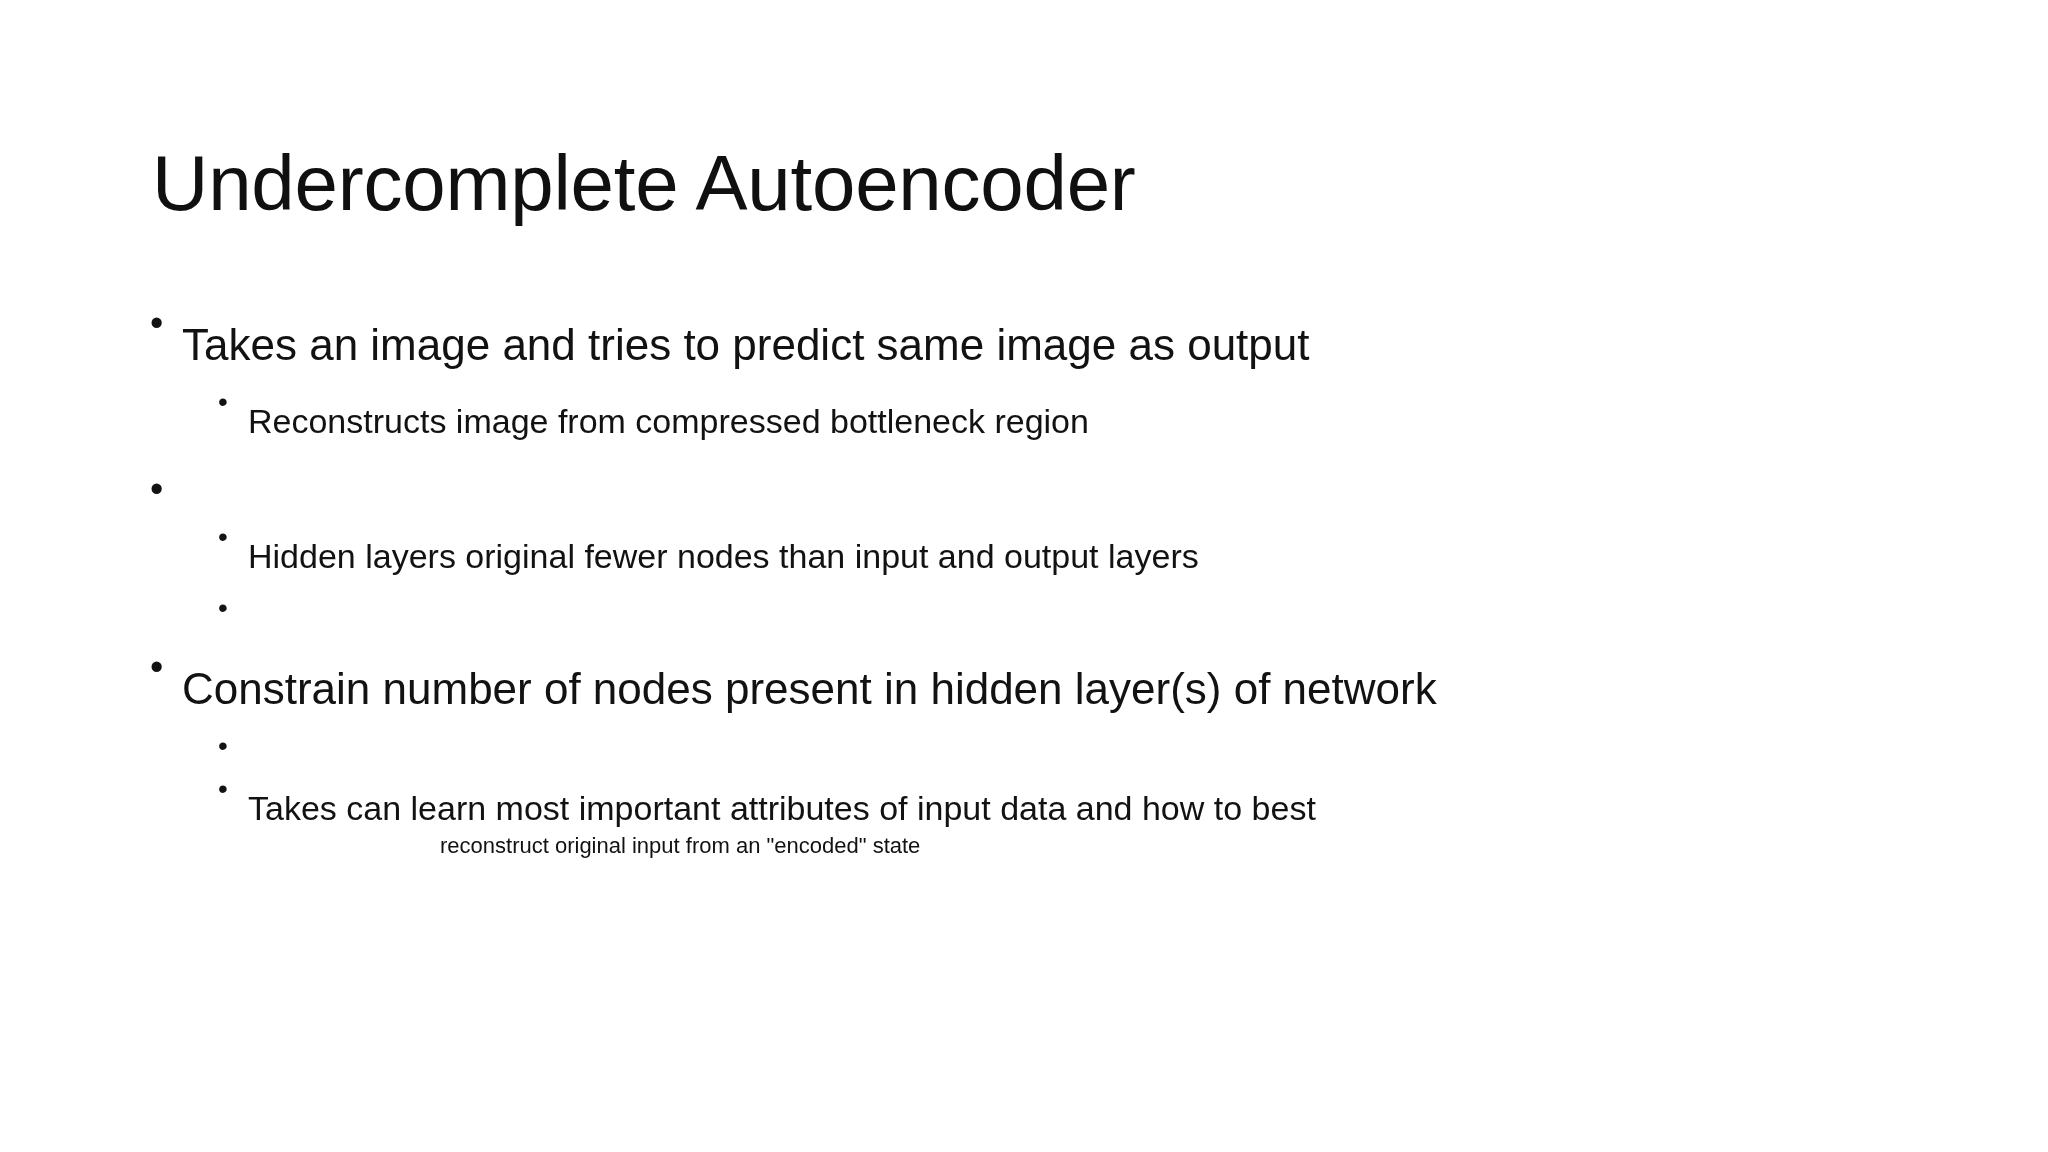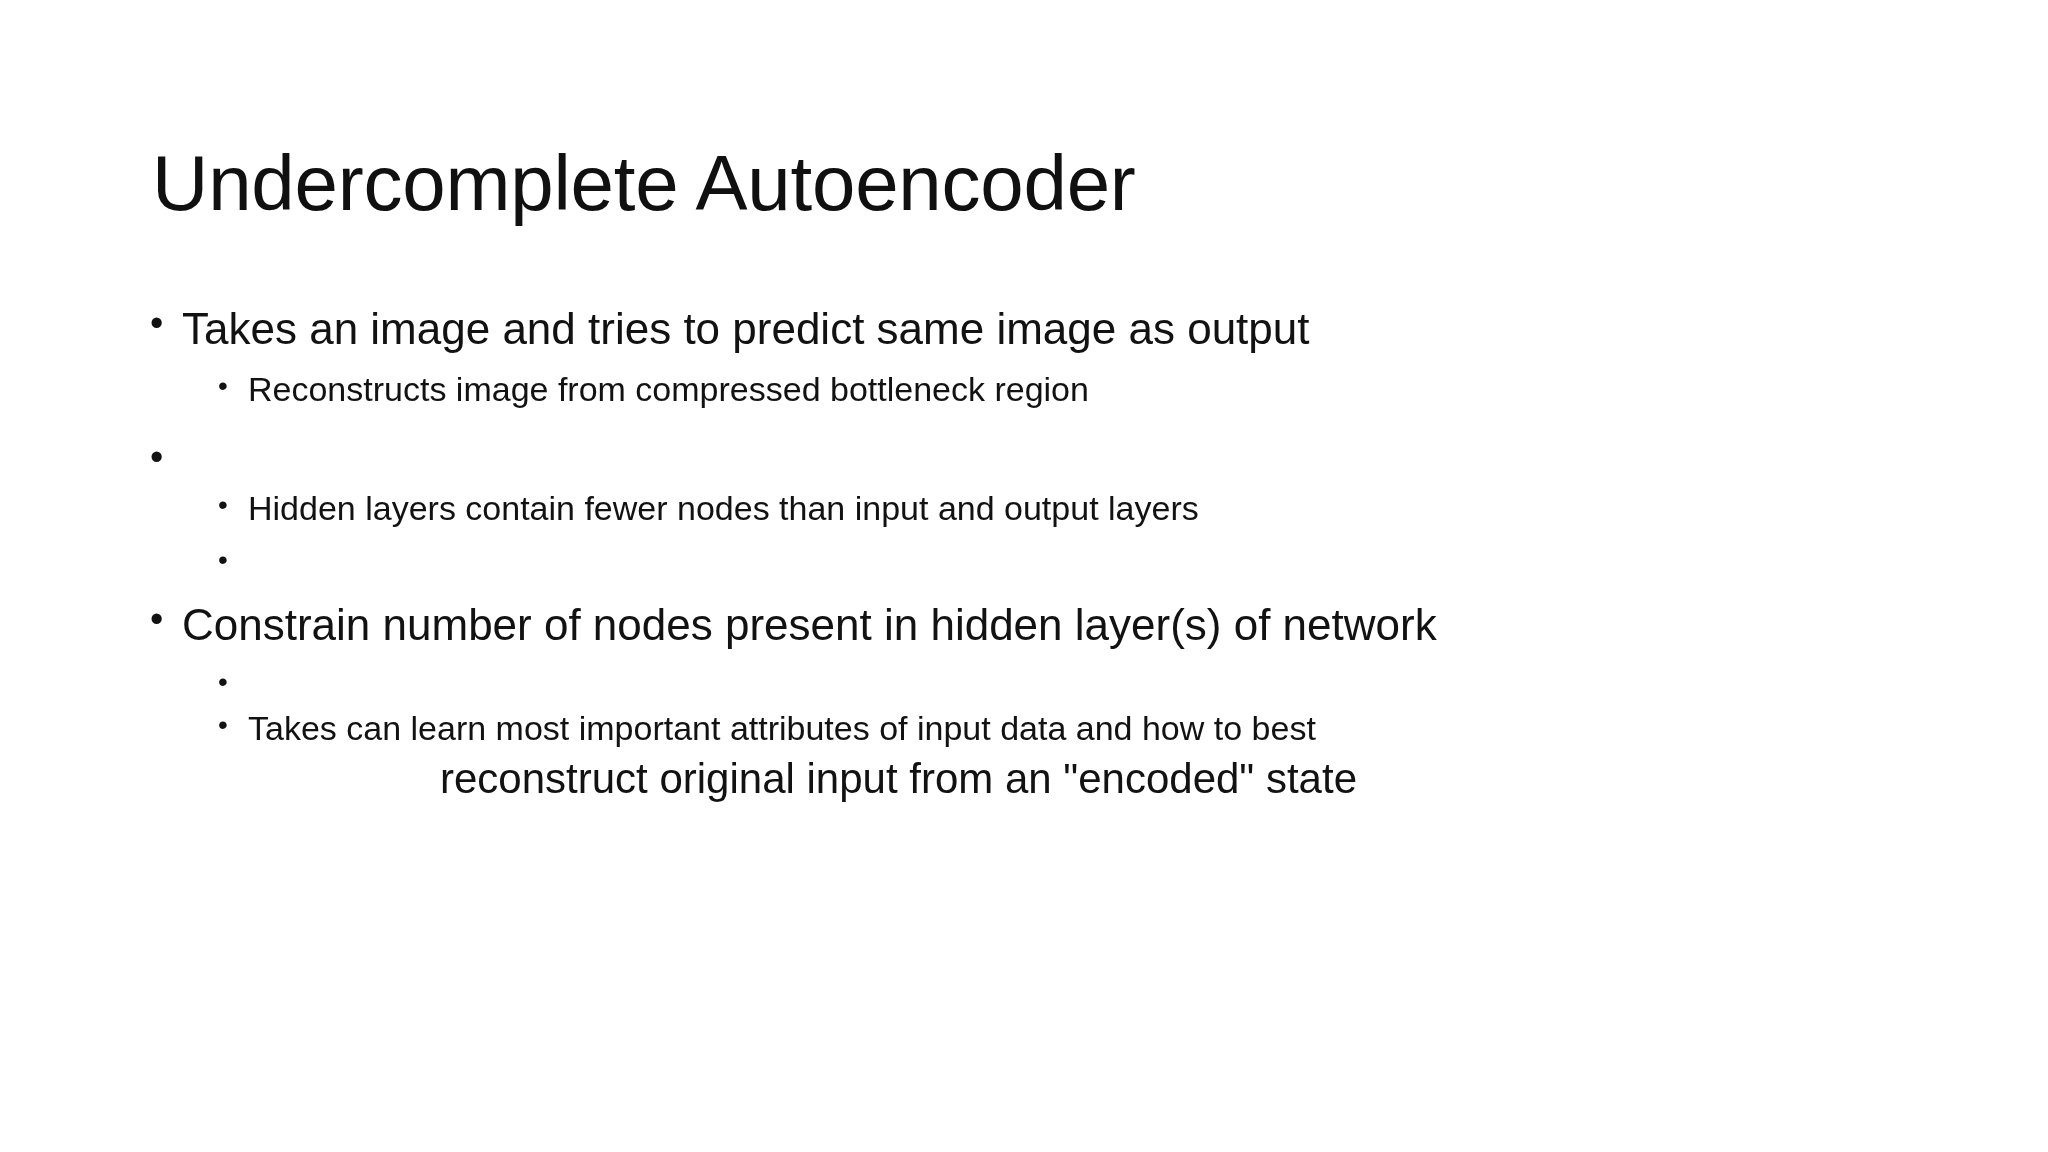--- a/index.html
+++ b/index.html
@@ -44,20 +44,21 @@
     color: #121212;
   }
   .bullet-row .marker {
     flex: 0 0 auto;
     text-align: left;
     color: #121212;
     line-height: 1;
   }
   .bullet-row .btext {
     flex: 0 1 auto;
+    margin-top: 16px;
   }
 
   
   .lvl1 {
     margin-top: 0;
     padding-left: 0px;
     font-size: 44px;
     line-height: 1.30;
   }
   .lvl1 .marker {
@@ -78,21 +79,21 @@
     font-size: 28px;
     padding-top: 5px;
   }
   .lvl2 .btext { padding-left: 2px; }
 
   .gap-lvl1 { margin-top: 22px; }
   .gap-lvl2 { margin-top: 10px; }
 
   
   .cont-line {
-    font-size: 42px;
+    font-size: 22px;
     line-height: 1.32;
     padding-left: 290px;
     color: #121212;
   }
 </style>
 </head>
 <body>
 
 <div id="slide" style="background: rgb(255, 255, 255);">
 
@@ -109,21 +110,21 @@
       <span class="marker">•</span>
       <span class="btext">Reconstructs image from compressed bottleneck region</span>
     </div>
 
     <div class="bullet-row lvl1 gap-lvl1" style="color: rgb(18, 18, 18);">
       <span class="marker">•</span>
     </div>
 
     <div class="bullet-row lvl2 gap-lvl2" style="color: rgb(18, 18, 18);">
       <span class="marker">•</span>
-      <span class="btext">Hidden layers contain fewer nodes than input and output layers</span>
+      <span class="btext">Hidden layers original fewer nodes than input and output layers</span>
     </div>
 
     <div class="bullet-row lvl2 gap-lvl2" style="color: rgb(18, 18, 18);">
       <span class="marker">•</span>
     </div>
 
     <div class="bullet-row lvl1 gap-lvl1" style="color: rgb(18, 18, 18);">
       <span class="marker">•</span>
       <span class="btext">Constrain number of nodes present in hidden layer(s) of network</span>
     </div>

